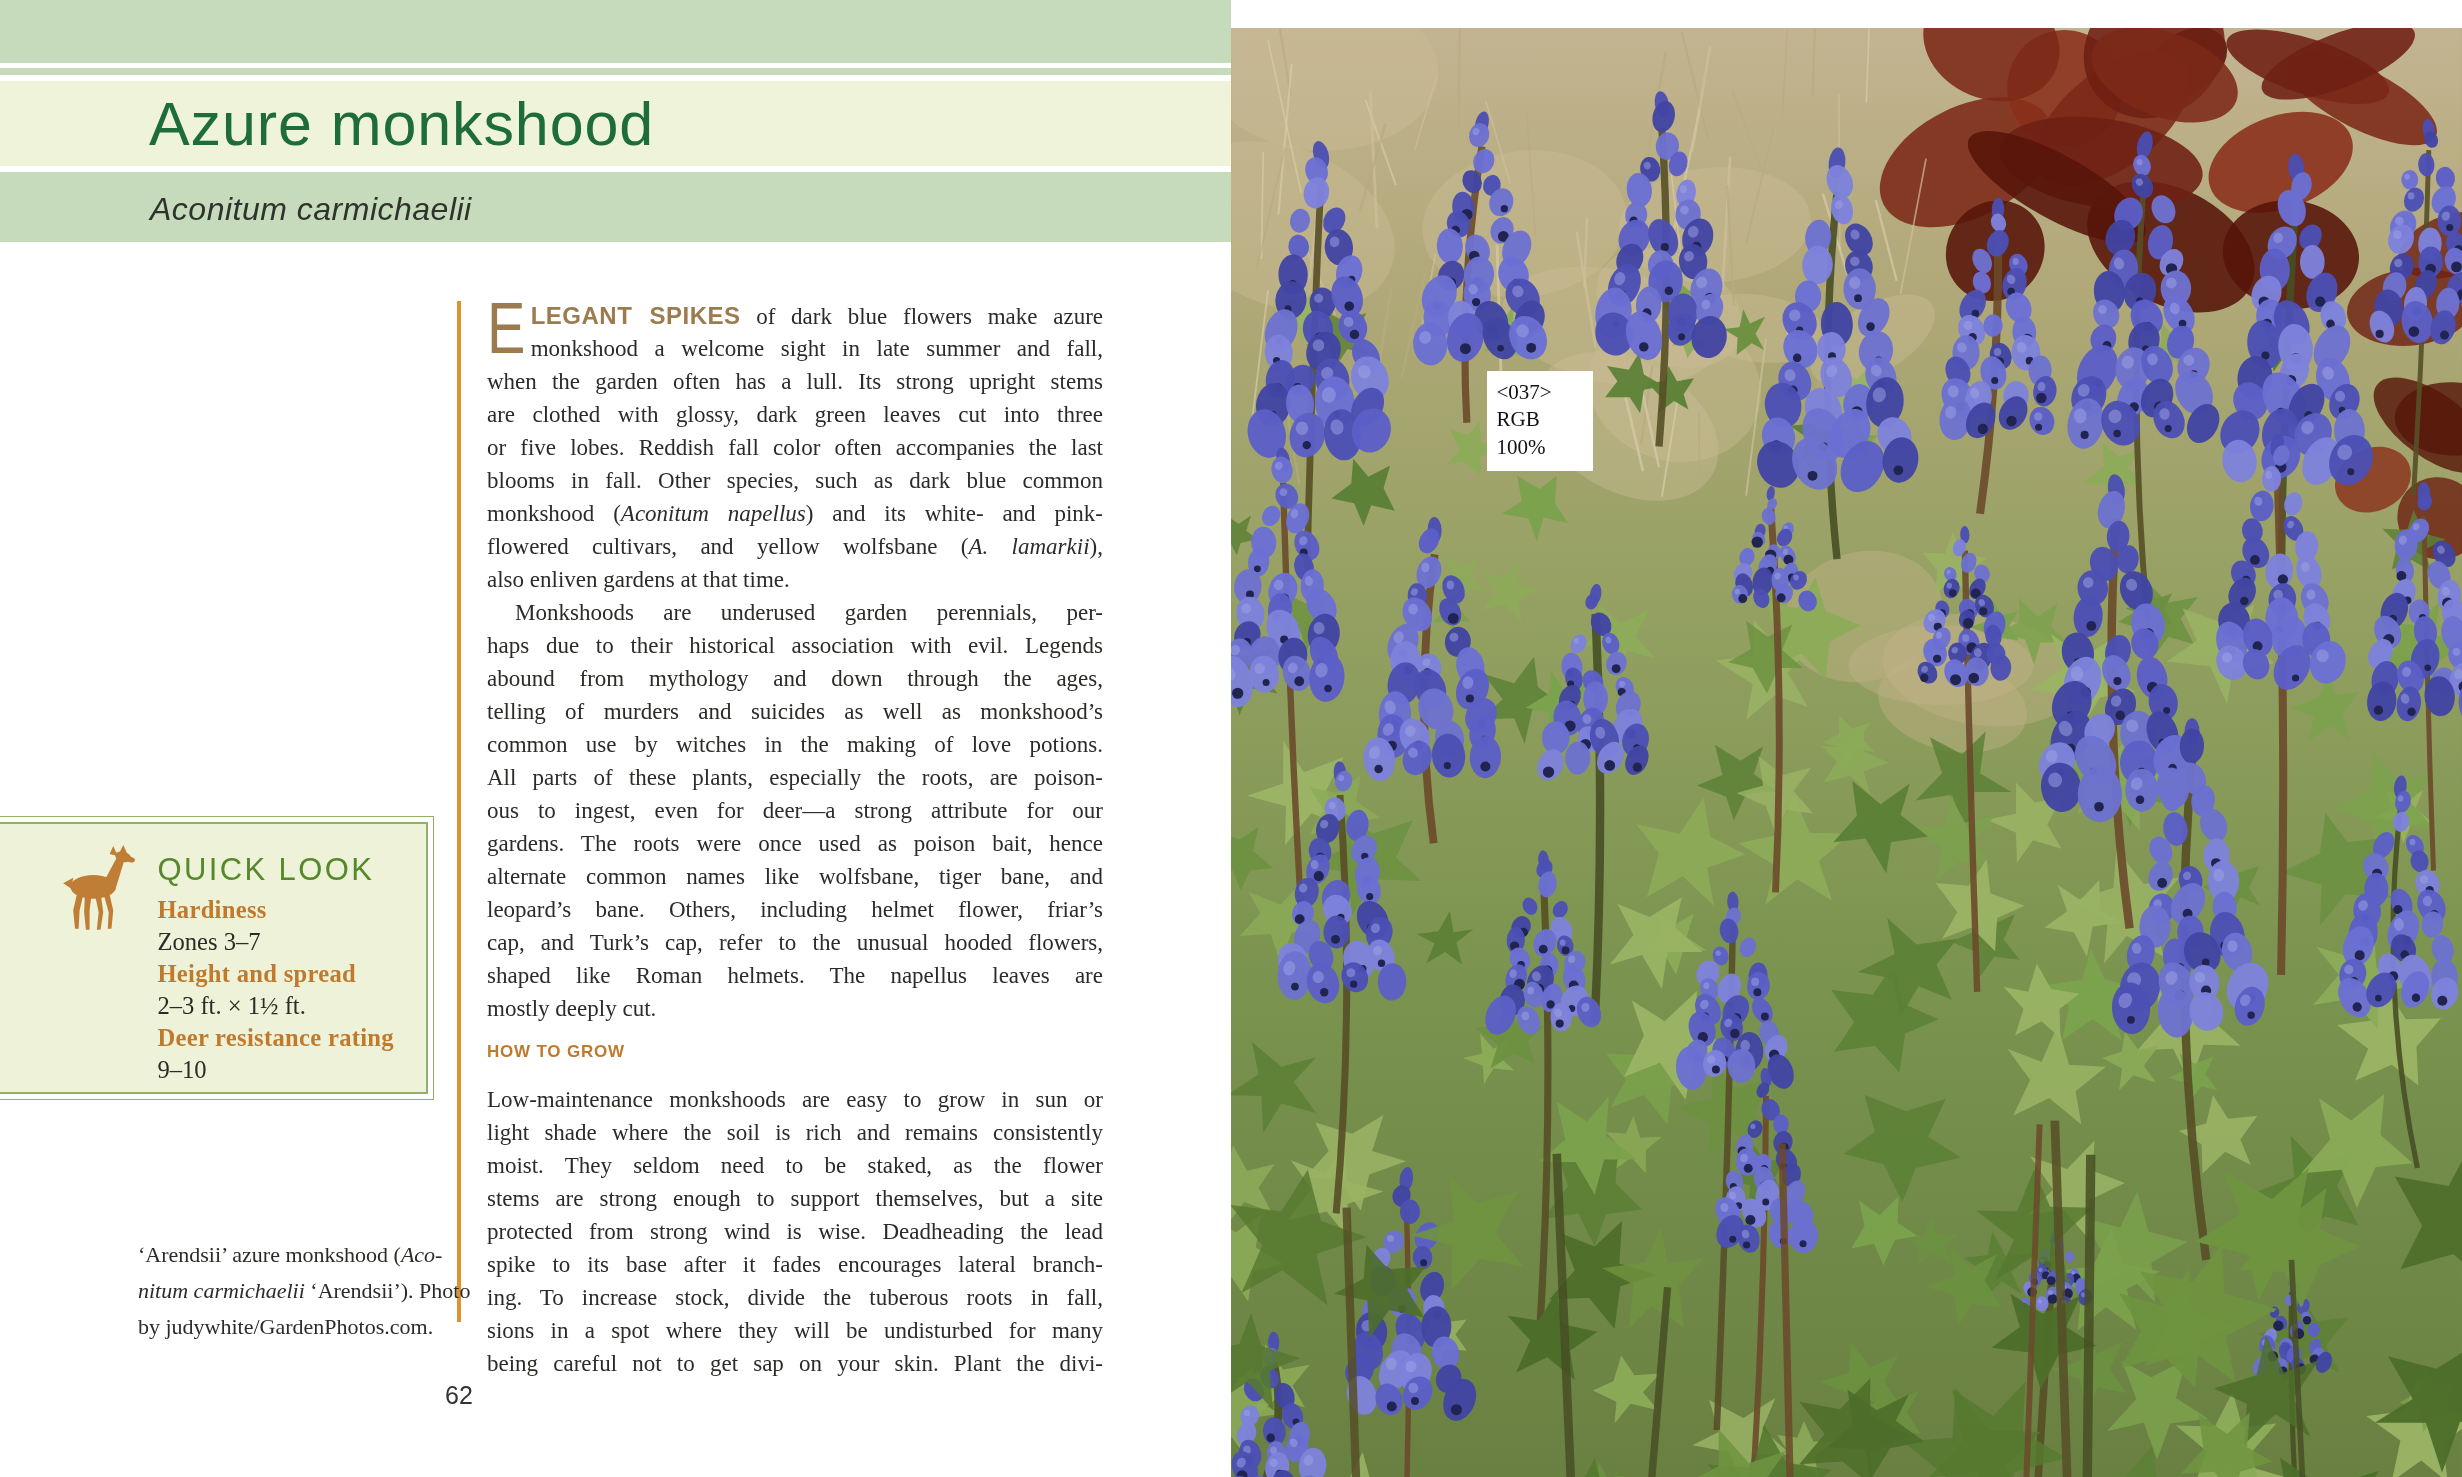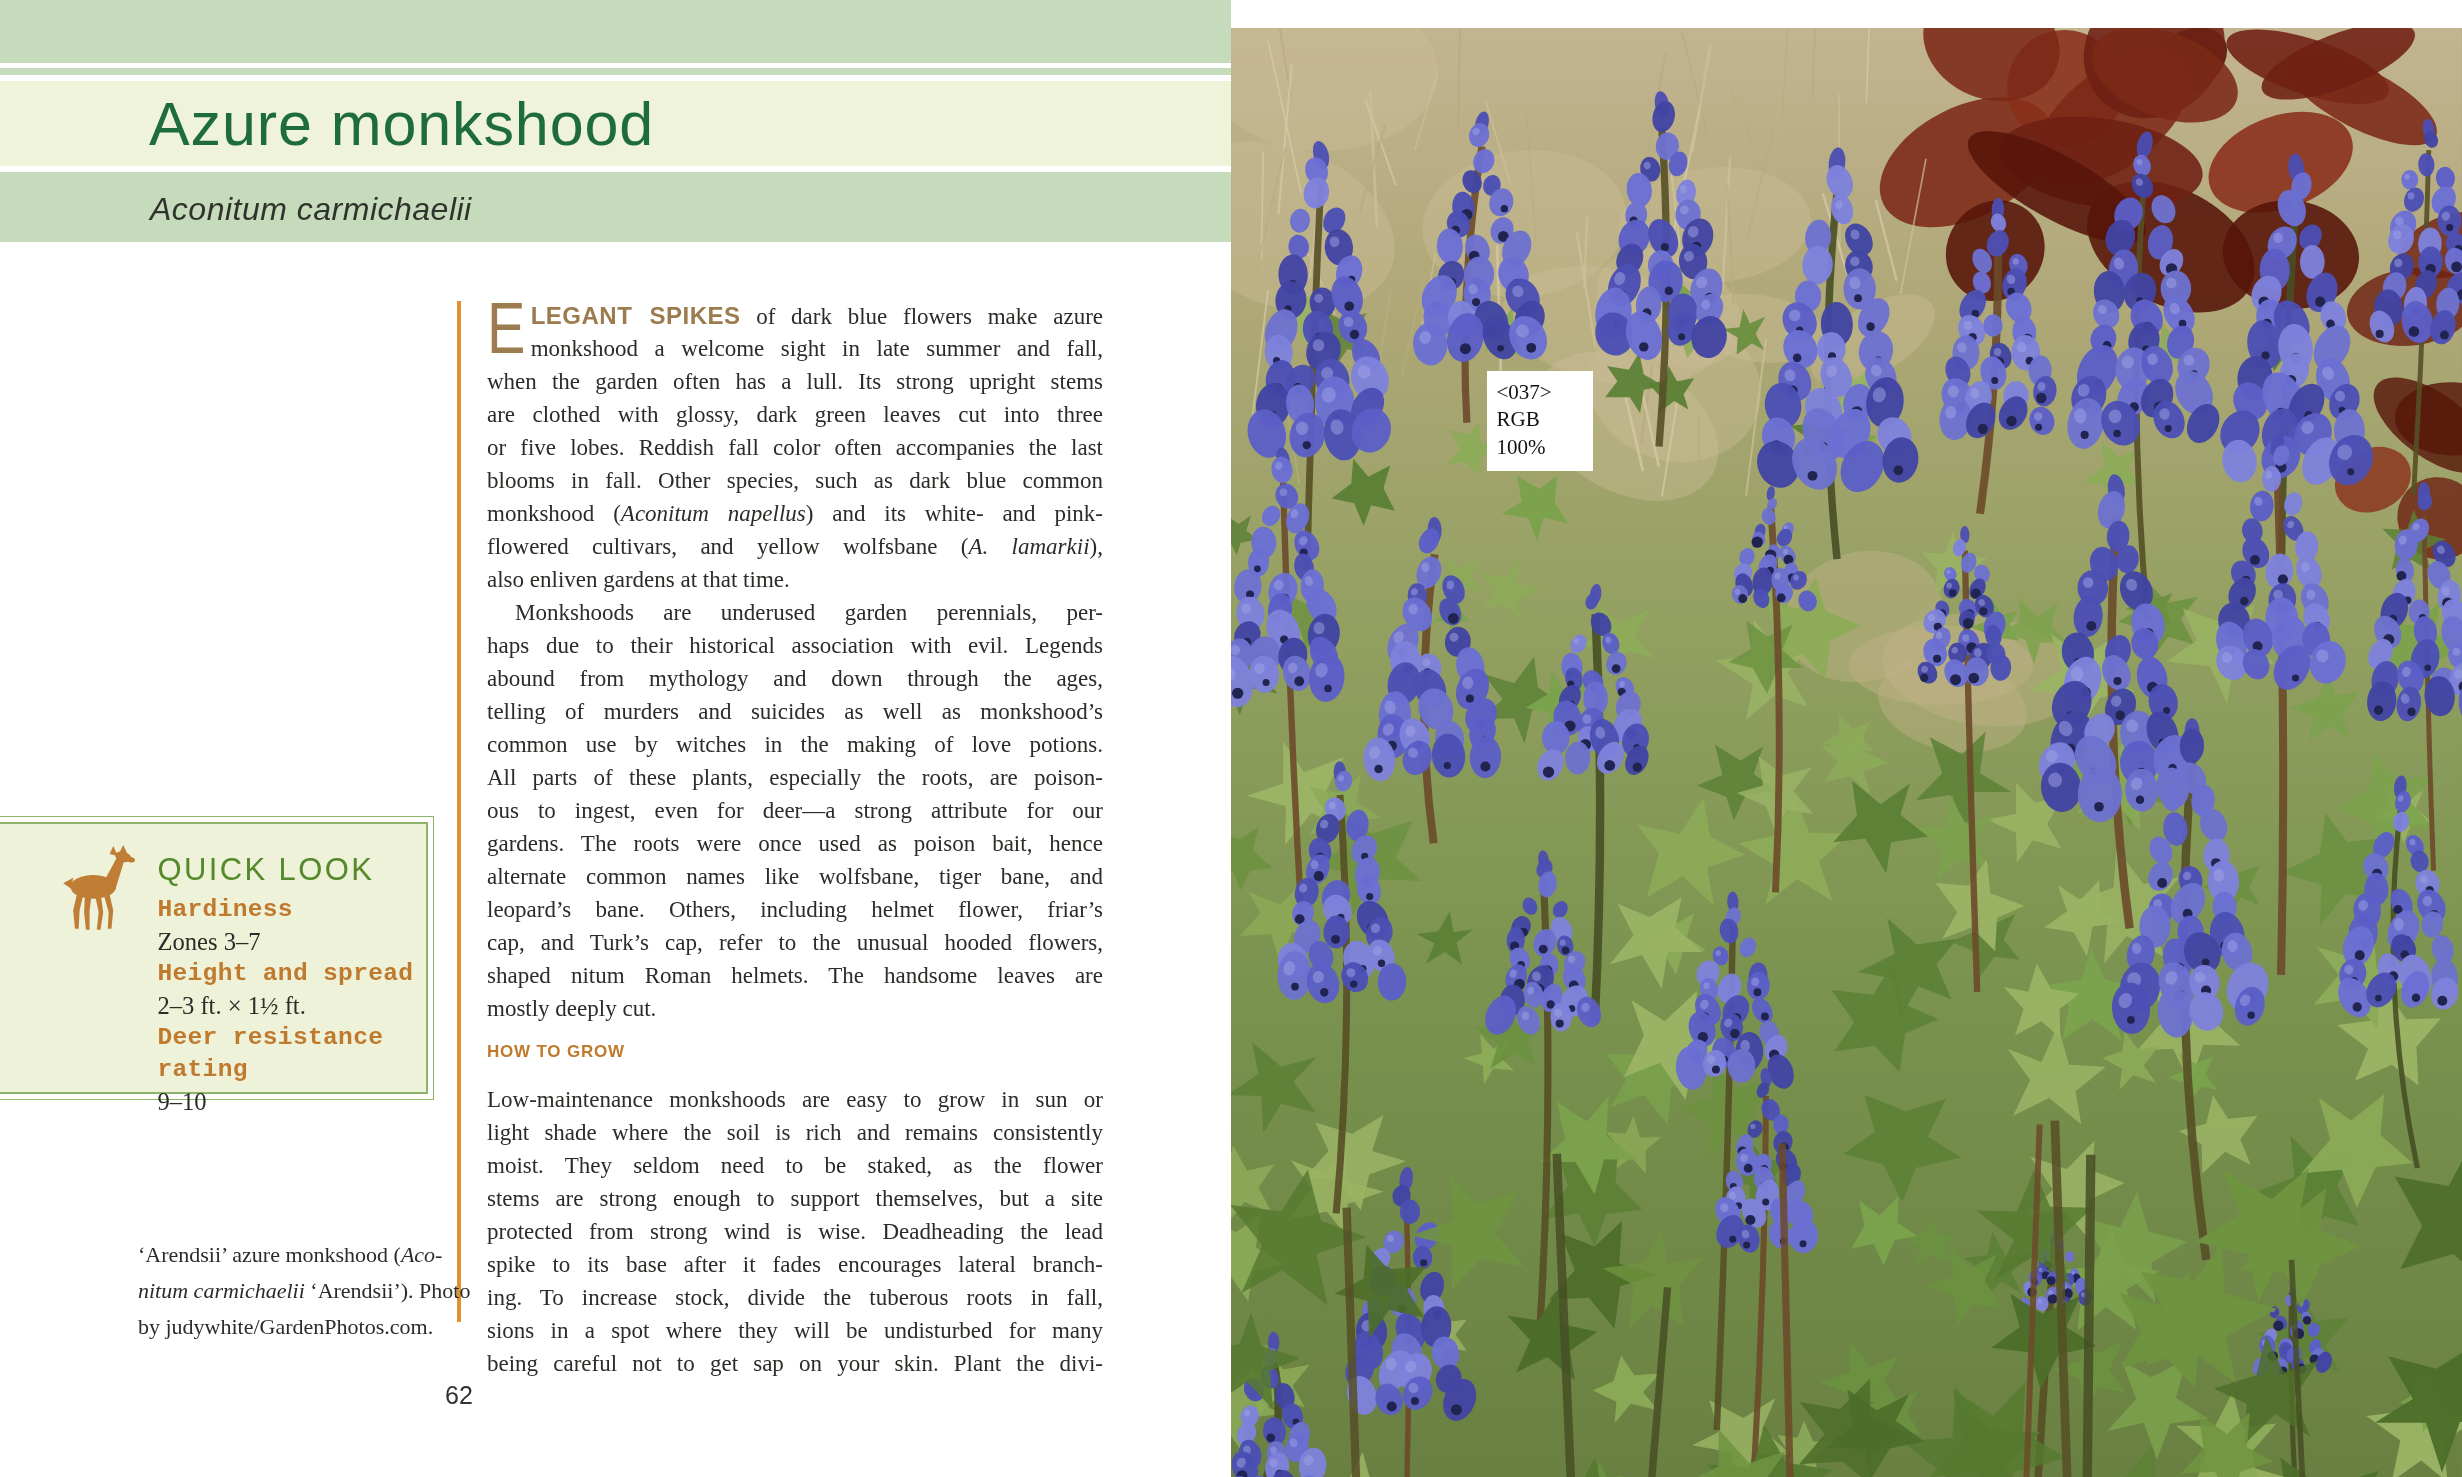--- a/index.html
+++ b/index.html
@@ -38,21 +38,21 @@
       font-weight:700;font-size:17px;letter-spacing:0.8px;color:var(--heading-orange);
       text-align:left;}
   
   .quick-look{position:absolute;left:-13.3px;top:816px;width:447px;height:284px;
               border:1.9px solid var(--border-green);background:#ffffff;padding:4.7px;box-sizing:border-box;}
   .ql-inner{width:100%;height:100%;border:2.8px solid var(--border-green);background:#edf2d8;
             box-sizing:border-box;position:relative;padding:21px 0 0 163px;}
   .ql-deer{position:absolute;left:61px;top:21px;width:91px;height:91px;}
   .ql-title{margin:0;font-family:"Liberation Sans",sans-serif;font-weight:500;font-size:31px;
             letter-spacing:2.4px;color:var(--ql-green);line-height:49px;}
-  .ql-label{font-family:Liberation Mono, monospace;font-weight:600;font-size:24.6px;
+  .ql-label{font-family:Liberation Serif, serif;font-weight:600;font-size:24.6px;
             color:var(--heading-orange);line-height:32px;letter-spacing:0.3px;}
   .ql-value{font-family:"Liberation Serif",serif;font-size:24.6px;color:var(--ink);line-height:32px;}
   
   .caption{position:absolute;left:138px;top:1237px;width:313px;}
   .caption .line{height:36px;line-height:36px;font-size:22px;text-align:left;text-align-last:left;}
   .page-number{position:absolute;left:445px;top:1381px;font-family:"Liberation Sans",sans-serif;
                font-size:25px;color:#333;}
   
   .photo{position:absolute;left:1231px;top:0;width:1231px;height:1477px;overflow:hidden;background:#7a8f4c;margin-top:28px;}
   .photo svg{display:block;}
@@ -93,21 +93,21 @@
         <div class="line"><span>haps due to their historical association with evil. Legends</span></div>
         <div class="line"><span>abound from mythology and down through the ages,</span></div>
         <div class="line"><span>telling of murders and suicides as well as monkshood’s</span></div>
         <div class="line"><span>common use by witches in the making of love potions.</span></div>
         <div class="line"><span>All parts of these plants, especially the roots, are poison-</span></div>
         <div class="line"><span>ous to ingest, even for deer—a strong attribute for our</span></div>
         <div class="line"><span>gardens. The roots were once used as poison bait, hence</span></div>
         <div class="line"><span>alternate common names like wolfsbane, tiger bane, and</span></div>
         <div class="line"><span>leopard’s bane. Others, including helmet flower, friar’s</span></div>
         <div class="line"><span>cap, and Turk’s cap, refer to the unusual hooded flowers,</span></div>
-        <div class="line"><span>shaped nitum Roman helmets. The handsome leaves are</span></div>
+        <div class="line"><span>shaped like Roman helmets. The napellus leaves are</span></div>
         <div class="line last"><span>mostly deeply cut.</span></div>
         <div class="h2">HOW TO GROW</div>
         <div class="line"><span>Low-maintenance monkshoods are easy to grow in sun or</span></div>
         <div class="line"><span>light shade where the soil is rich and remains consistently</span></div>
         <div class="line"><span>moist. They seldom need to be staked, as the flower</span></div>
         <div class="line"><span>stems are strong enough to support themselves, but a site</span></div>
         <div class="line"><span>protected from strong wind is wise. Deadheading the lead</span></div>
         <div class="line"><span>spike to its base after it fades encourages lateral branch-</span></div>
         <div class="line"><span>ing. To increase stock, divide the tuberous roots in fall,</span></div>
         <div class="line"><span>sions in a spot where they will be undisturbed for many</span></div>

